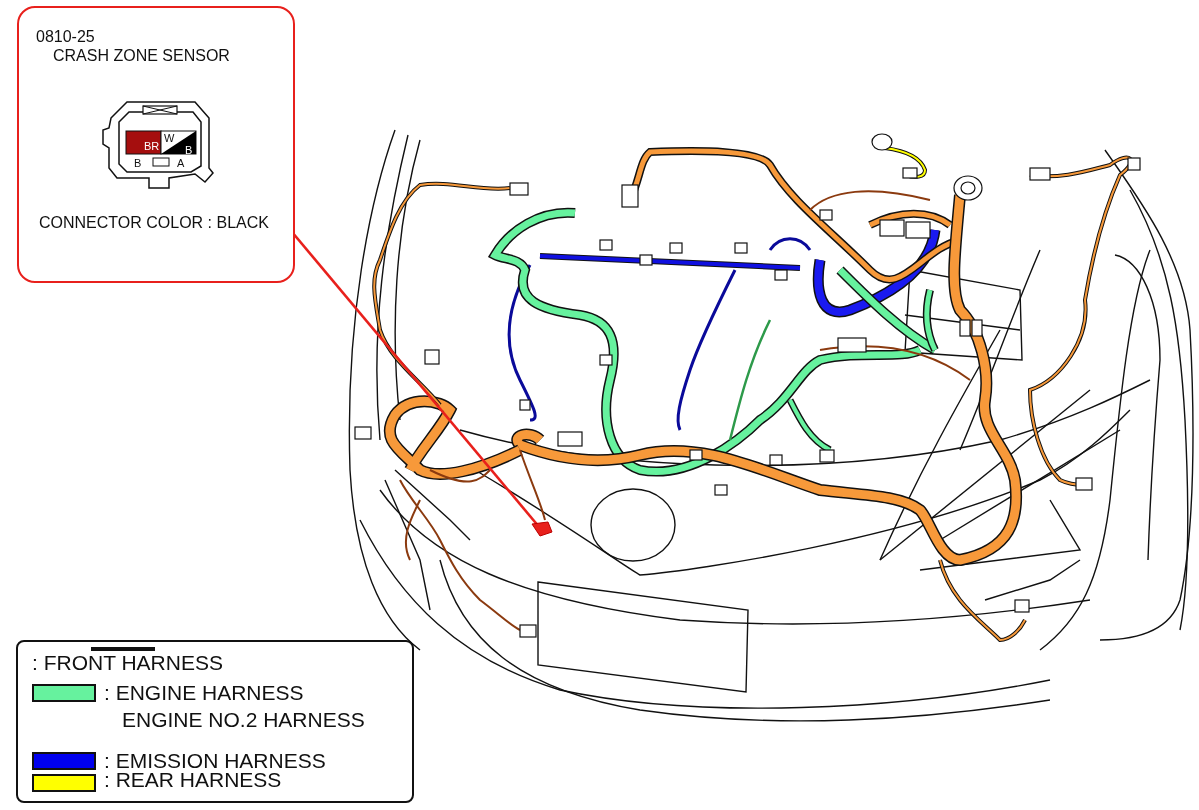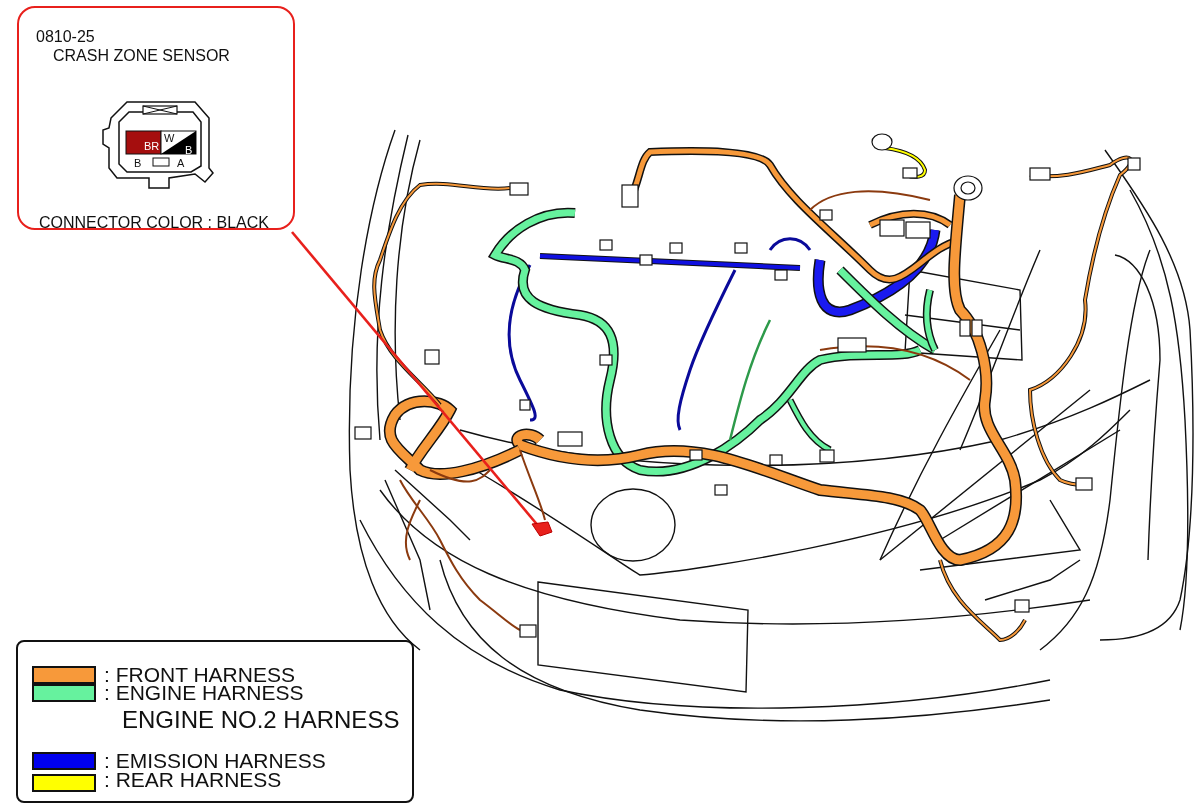--- a/index.html
+++ b/index.html
@@ -1,31 +1,31 @@
 <!DOCTYPE html>
 <html><head>
   <meta charset="utf-8">
   <style>
     html, body { margin: 0; padding: 0; background: #ffffff; }
     body { width: 1199px; height: 810px; position: relative; overflow: hidden;
            font-family: "Liberation Sans", sans-serif; color: #111; }
     #diagram { position: absolute; left: 0; top: 0; width: 1199px; height: 810px; }
-    .callout { position: absolute; left: 17px; top: 6px; width: 278px; height: 224px;
+    .callout { position: absolute; left: 17px; top: 6px; width: 278px; height: 277px;
                border: 2px solid #e8201c; border-radius: 18px; background: #fff; box-sizing: border-box; }
     .callout .code { position: absolute; left: 17px; top: 20px; font-size: 16px; line-height: 18px; }
     .callout .name { position: absolute; left: 34px; top: 39px; font-size: 16px; line-height: 18px; }
     .callout .conn-color { position: absolute; left: 20px; top: 206px; font-size: 16px; line-height: 18px; white-space: nowrap; }
     .connector { position: absolute; left: 80px; top: 90px; width: 120px; height: 95px; }
     .pin-label { position: absolute; font-size: 11px; line-height: 12px; }
     .legend { position: absolute; left: 16px; top: 640px; width: 398px; height: 163px;
               border: 2px solid #111; border-radius: 8px; background: #fff; box-sizing: border-box; }
     .legend-row { position: absolute; left: 14px; height: 26px; display: flex; align-items: center; }
     .swatch { width: 64px; height: 18px; border: 2px solid #111; box-sizing: border-box; margin-right: 8px; }
     .legend-label { font-size: 21px; line-height: 24px; white-space: nowrap; }
-    .legend-sub { position: absolute; left: 104px; font-size: 24px; line-height: 24px; white-space: nowrap; }
+    .legend-sub { position: absolute; left: 104px; font-size: 21px; line-height: 24px; white-space: nowrap; }
   </style>
 </head>
 <body>
 
 <svg id="diagram" viewBox="0 0 1199 810" xmlns="http://www.w3.org/2000/svg">
   <g fill="none" stroke="#111" stroke-width="1.4">
 
     <path d="M395 130 C370 200 345 320 350 470 C355 560 380 620 420 650"></path>
     <path d="M408 135 C385 230 370 330 380 440"></path>
     <path d="M420 140 C395 230 390 330 400 420"></path>
@@ -169,21 +169,21 @@
   </svg>
   <span class="pin-label" style="left:113px; top:132px; color:#fff;margin-left:12px;">BR</span>
   <span class="pin-label" style="left:145px; top:124px;">W</span>
   <span class="pin-label" style="left:166px; top:136px; color:#fff;">B</span>
   <span class="pin-label" style="left:115px; top:149px;">B</span>
   <span class="pin-label" style="left:158px; top:149px;">A</span>
   <div class="conn-color">CONNECTOR COLOR : BLACK</div>
 </div>
 
 <div class="legend">
-  <div class="legend-row" style="top:20px;">
+  <div class="legend-row" style="top:5px;flex-direction:column;">
     <div class="swatch" style="background:#f7993a;"></div>
     <span class="legend-label">: FRONT HARNESS</span>
   </div>
   <div class="legend-row" style="top:38px;text-align:right;">
     <div class="swatch" style="background:#66f29e;"></div>
     <span class="legend-label">: ENGINE HARNESS</span>
   </div>
   <div class="legend-sub" style="top:66px;">ENGINE NO.2 HARNESS</div>
   <div class="legend-row" style="top:106px;">
     <div class="swatch" style="background:#0000ee;"></div>

